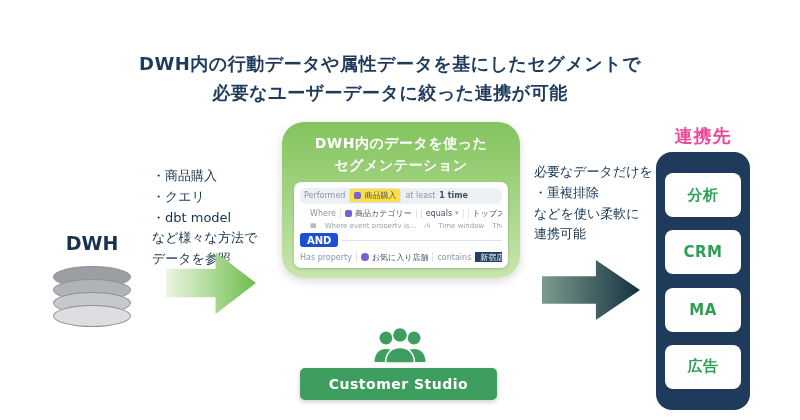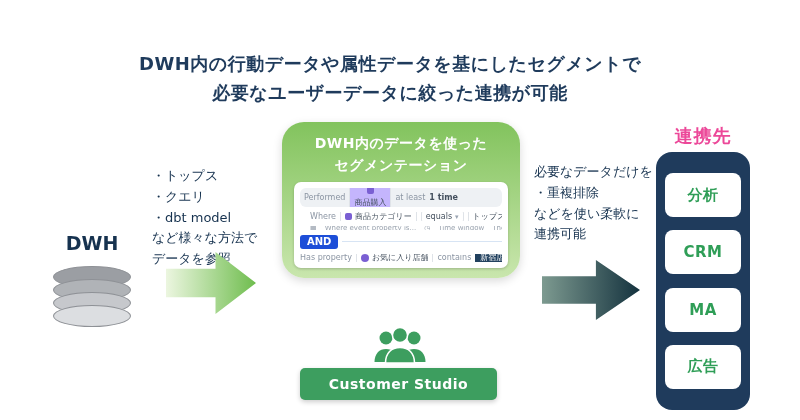--- a/index.html
+++ b/index.html
@@ -41,21 +41,21 @@
   .seg-header { color:#fff; font-weight:bold; font-size:14px; text-align:center; padding-top:11px; line-height:1.55; letter-spacing:0.5px; }
   .seg-panel { position:absolute; left:12px; right:12px; top:60px; bottom:10px; background:#fff; border-radius:7px;
                box-shadow:0 1px 3px rgba(0,0,0,.2); padding:6px 6px; font-size:8px; color:#5b6470;
                display:flex; flex-direction:column; gap:5px; overflow:hidden; }
   .m-row { display:flex; align-items:center; gap:4px; white-space:nowrap; overflow:hidden; }
   .m-row1 { background:#eef1f4; border-radius:6px; padding:3px 4px; }
   .m-indent { margin-left:10px; }
   .muted { color:#8b95a3; }
   .strongtxt { color:#44505e; font-weight:bold; }
   .pill { display:inline-flex; align-items:center; gap:3px; background:#fff; border:1px solid #dfe3e8; border-radius:3px; padding:1px 4px; color:#44505e; }
-  .pill-tint { background:#c4b5fd;flex-direction:column; }
+  .pill-tint { background:#fde047; }
   .icon-sq { width:7px; height:7px; background:#7a5fd3; border-radius:2px; display:inline-block; flex:none; }
   .icon-ci { width:8px; height:8px; background:#7a5fd3; border-radius:50%; display:inline-block; flex:none; }
   .caret { font-size:7px; color:#9aa4b2; }
   .m-row3 { color:#98a1ad; font-size:7px; gap:8px; margin-left:10px; }
   .and-row { display:flex; align-items:center; gap:4px; }
   .and-pill { background:#1d4ed8; color:#fff; font-weight:bold; font-size:10px; padding:1.5px 7px; border-radius:3px; }
   .and-line { flex:1; height:1px; background:#d7e4f4; }
   .dark-pill { background:#22415f; color:#fff; border-radius:3px; padding:1.5px 5px; }
 
   
@@ -86,21 +86,21 @@
     <div class="dwh-label">DWH</div>
     <div>
       <div class="disk d1"></div>
       <div class="disk d2"></div>
       <div class="disk d3"></div>
       <div class="disk d4"></div>
     </div>
   </div>
 
   <div class="left-notes">
-    <div>・トップス</div>
+    <div>・商品購入</div>
     <div>・クエリ</div>
     <div>・dbt model</div>
     <div>など様々な方法で</div>
     <div>データを参照</div>
   </div>
 
   <div class="flow-arrow arrow-left"></div>
   <div class="flow-arrow arrow-right"></div>
 
   <div class="seg-box">

